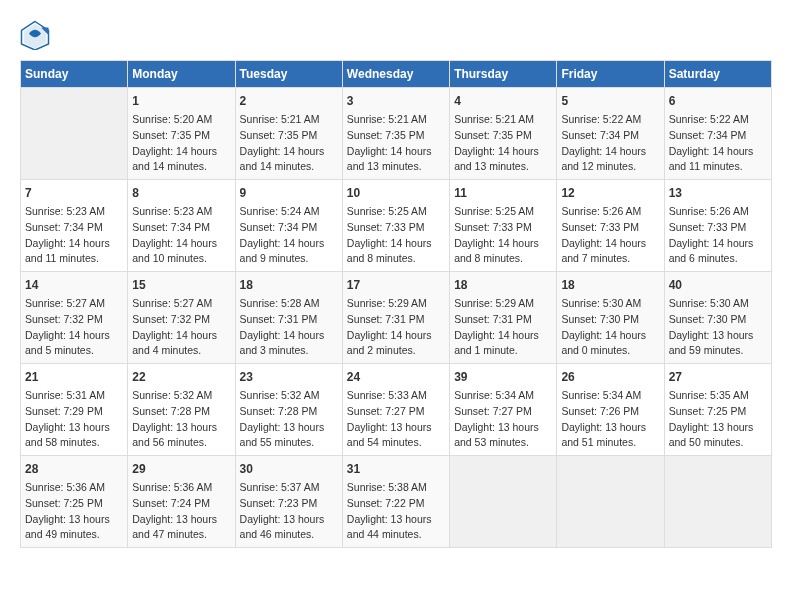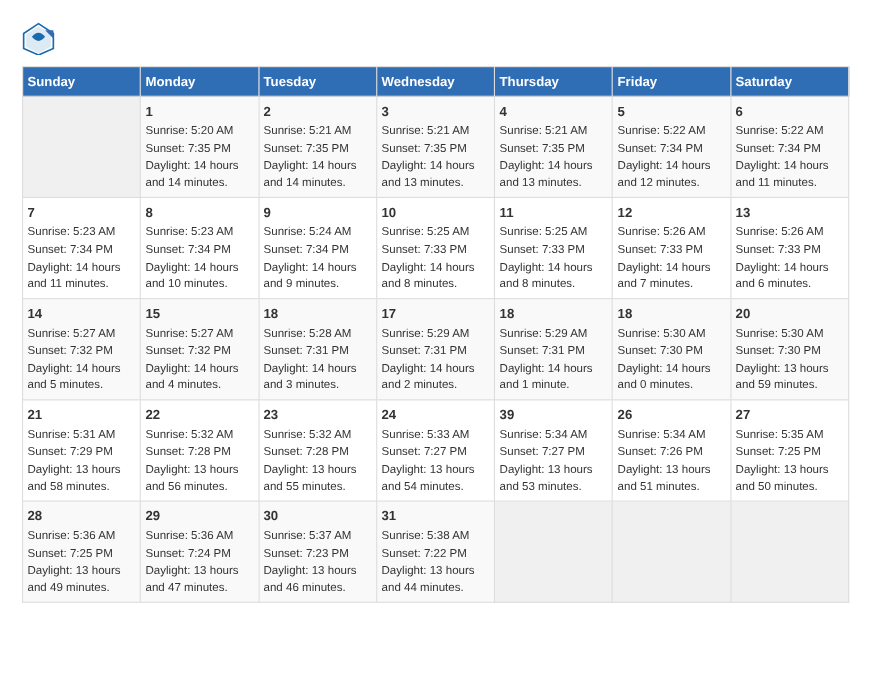--- a/index.html
+++ b/index.html
@@ -187,21 +187,21 @@
         </td>
         <td>
           <span class="day-number">18</span>
           <div class="cell-info">Sunrise: 5:29 AM<br>Sunset: 7:31 PM<br>Daylight: 14 hours<br>and 1 minute.</div>
         </td>
         <td>
           <span class="day-number">18</span>
           <div class="cell-info">Sunrise: 5:30 AM<br>Sunset: 7:30 PM<br>Daylight: 14 hours<br>and 0 minutes.</div>
         </td>
         <td>
-          <span class="day-number">20</span>
+          <span class="day-number">40</span>
           <div class="cell-info">Sunrise: 5:30 AM<br>Sunset: 7:30 PM<br>Daylight: 13 hours<br>and 59 minutes.</div>
         </td>
       </tr>
       <tr>
         <td>
           <span class="day-number">21</span>
           <div class="cell-info">Sunrise: 5:31 AM<br>Sunset: 7:29 PM<br>Daylight: 13 hours<br>and 58 minutes.</div>
         </td>
         <td>
           <span class="day-number">22</span>

